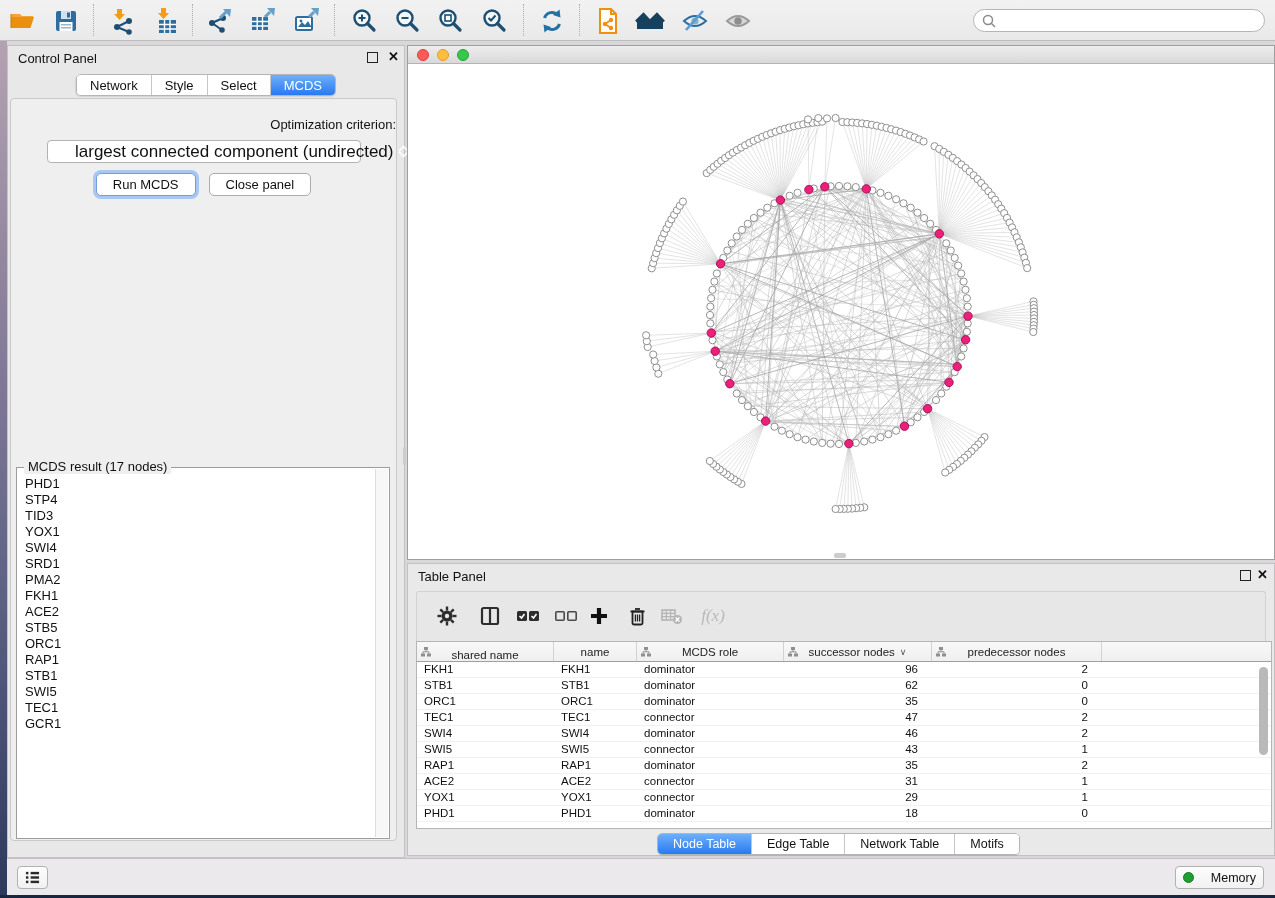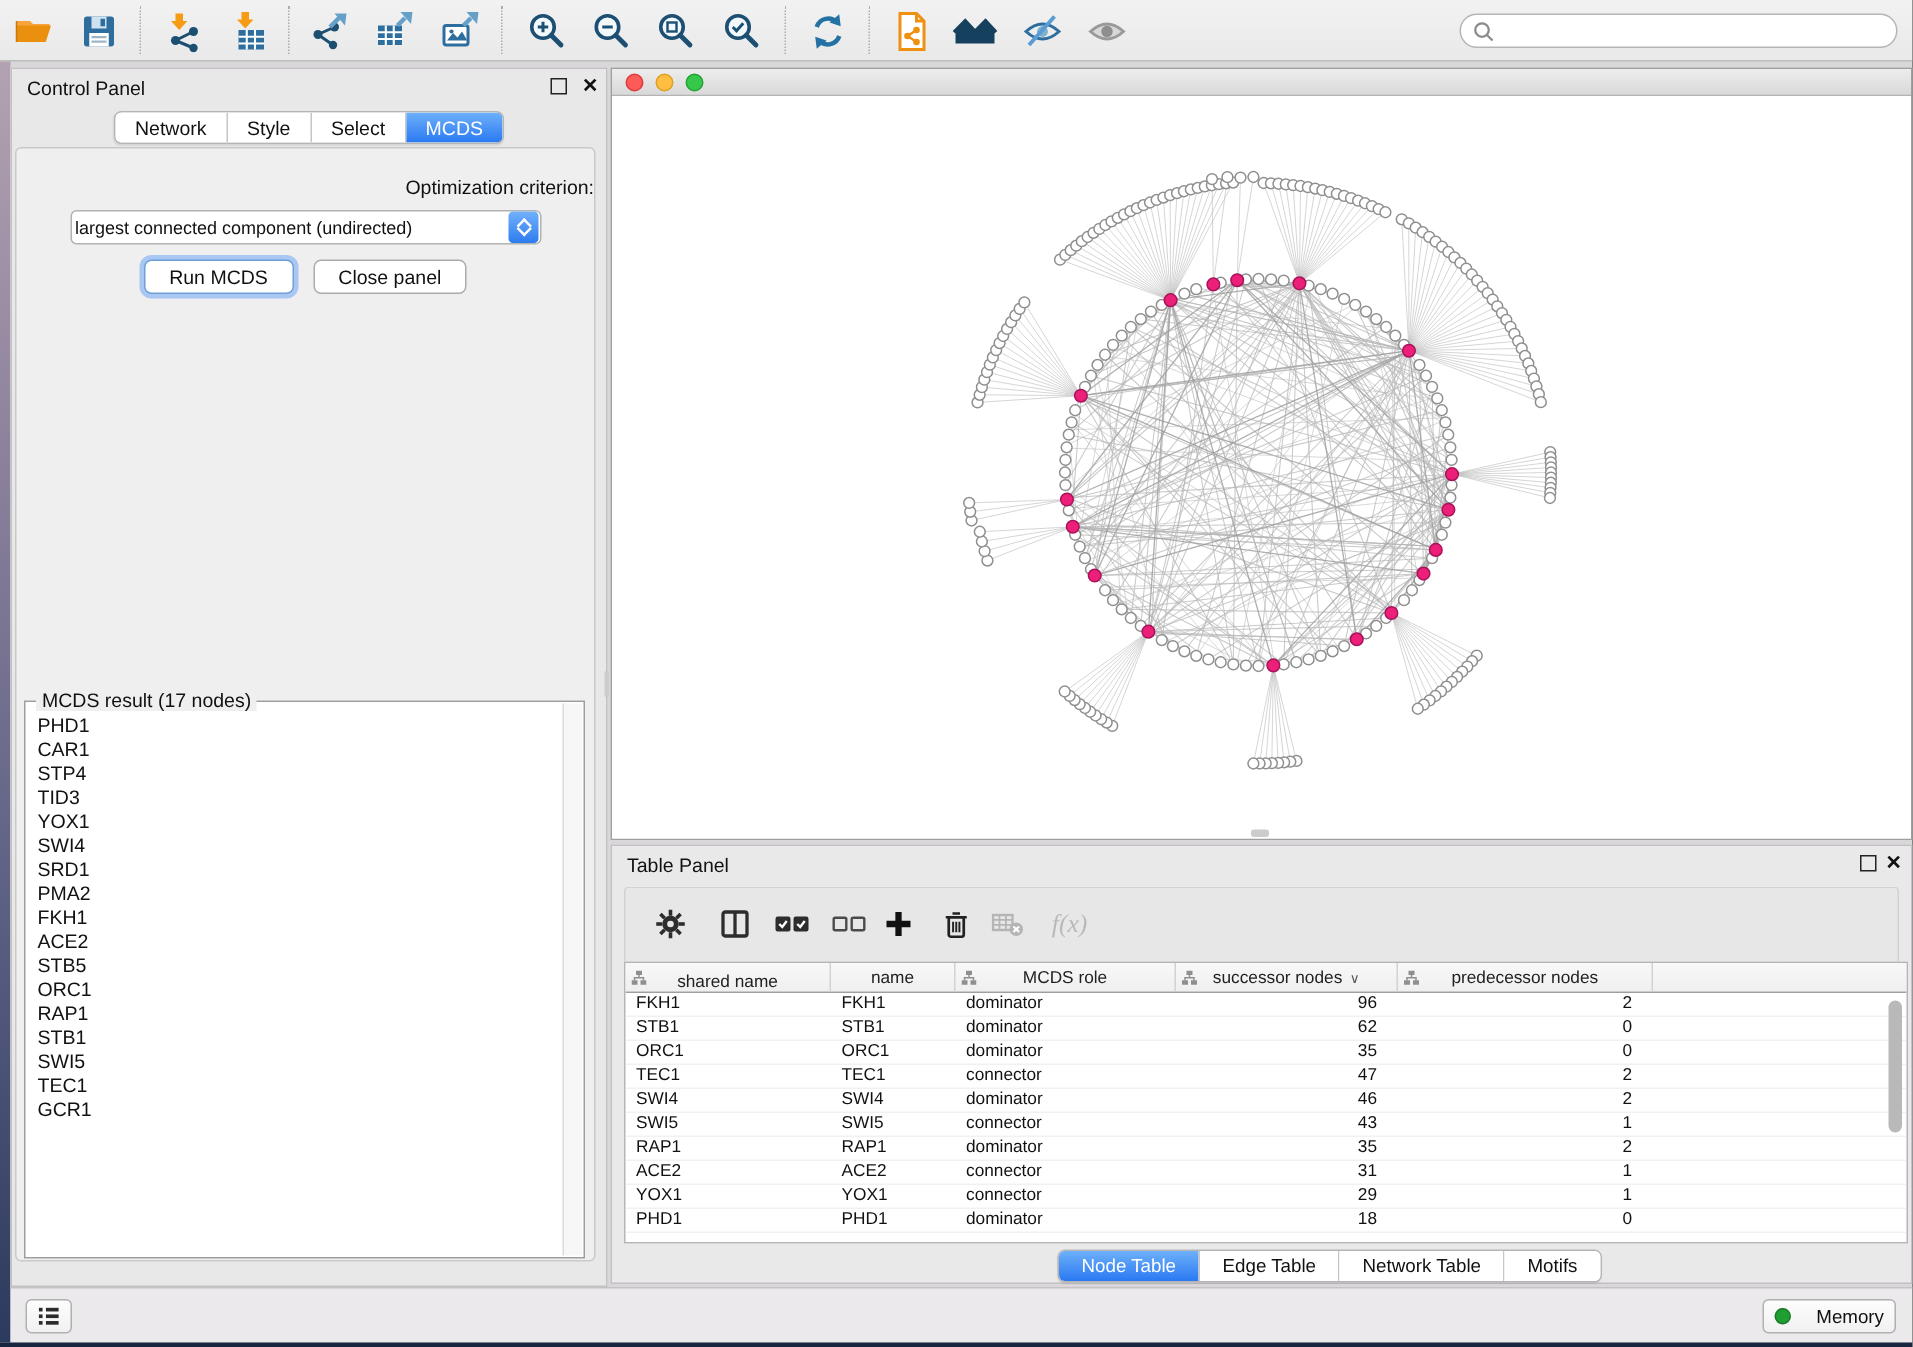--- a/index.html
+++ b/index.html
@@ -33,21 +33,21 @@
   .win-close { position:absolute; top:3px; font-size:13px; font-weight:bold; color:#111; line-height:16px; }
   .cp-min { left:359px; } .cp-close { left:380px; }
   .segmented { display:flex; height:22px; border-radius:5px; background:#fff; border:1px solid #b5b5b5; overflow:hidden; box-shadow:0 1px 1px rgba(0,0,0,.08); }
   .seg { border:0; background:#fff; font:13px "Liberation Sans",sans-serif; color:#111; padding:0 13px; border-right:1px solid #c6c6c6; cursor:default; }
   .seg:last-child { border-right:0; }
   .seg.active { background:linear-gradient(#6db0fa,#2a79f2); color:#fff; }
   .cp-tabs { position:absolute; left:50%; transform:translateX(-50%); top:28px; }
   .cp-content { position:absolute; left:2px; right:7px; top:52px; bottom:16px; background:#efeff0; border:1px solid #c9c9c9; border-radius:4px; }
   .opt-label { position:absolute; top:18px; width:100%; text-align:right; font-size:13px; color:#111; }
   .combo { position:absolute; left:36px; top:41px; width:314px; height:23px; background:#fff; border:1px solid #b2b2b2; border-radius:4px; display:flex; align-items:center; cursor:default; }
-  .combo-text { flex:1; font-size:12px; padding-left:2px; color:#111; white-space:nowrap; }
+  .combo-text { flex:1; font-size:17px; padding-left:27px; color:#111; white-space:nowrap; }
   .combo-stepper { width:20px; height:21px; margin-right:1px; border-radius:3px; background:linear-gradient(#71b1fb,#2d7cf0); position:relative; }
   .combo-stepper:before, .combo-stepper:after { content:""; position:absolute; left:6px; width:7px; height:7px; border:solid #fff; border-width:2px 2px 0 0; }
   .combo-stepper:before { top:5px; transform:rotate(-45deg) scale(.8); }
   .combo-stepper:after { bottom:5px; transform:rotate(135deg) scale(.8); }
   .cp-buttons { position:absolute; top:74px; width:100%; display:flex; justify-content:center; gap:13px; }
   .btn { height:23px; background:#fff; border:1px solid #acacac; border-radius:5px; font:13px "Liberation Sans",sans-serif; color:#111; padding:0 16px; cursor:default; }
   .btn.focus-ring { border-color:#6f9fd8; box-shadow:0 0 0 3px rgba(110,165,245,.55); }
   .mcds-fieldset { position:absolute; left:5px; top:368px; width:374px; height:372px; border:1px solid #9d9d9d; background:#fff; }
   .mcds-legend { position:absolute; top:-9px; left:7px; background:#efeff0; padding:0 4px; font-size:13px; color:#111; }
   .mcds-list { position:absolute; inset:1px 14px 1px 1px; overflow:hidden; padding:7px 0 0 7px; }
@@ -72,21 +72,21 @@
   .fx { font:italic 17px "Liberation Serif", serif; color:#b9b9b9; }
   .node-table { position:absolute; left:8px; top:77px; width:856px; height:188px; background:#fff; border:1px solid #b5b5b5; overflow:hidden; }
   .nt-header { display:flex; height:20px; background:linear-gradient(#f8f8f8,#efefef); border-bottom:1px solid #9f9f9f; }
   .nt-hcell { position:relative; display:flex; align-items:center; justify-content:center; border-right:1px solid #d2d2d2; font-size:11.5px; color:#222; }
   .nt-hcell .tree-ic { position:absolute; left:4px; top:5px; }
   .nt-hcell .sort { margin-left:5px; font-size:9px; color:#555; }
   .nt-row { display:flex; height:16px; border-bottom:1px solid #f1f1f1; }
   .nt-cell { font-size:11.5px; line-height:15px; color:#111; padding-left:7px; white-space:nowrap; overflow:hidden; }
   .nt-cell.num { text-align:right; padding-right:14px; padding-left:0; }
   .nt-scroll { position:absolute; right:3px; top:25px; width:9px; height:88px; background:#b9b9b9; border-radius:5px; }
-  .tp-tabs { position:absolute; left:249px; top:269px;margin-left:48px; }
+  .tp-tabs { position:absolute; left:249px; top:269px; }
   .tp-tabs .seg { font-size:12.5px; padding:0 15px; }
   
   .statusbar { position:absolute; left:7px; top:858px; width:1268px; height:37px; background:#ebe9eb; border-top:1px solid #c4c2c4; }
   .sb-btn { position:absolute; top:7px; height:23px; background:linear-gradient(#fdfdfd,#f1f1f1); border:1px solid #b1b1b1; border-radius:4px; display:flex; align-items:center; gap:17px; padding:0 7px; font:12.5px "Liberation Sans",sans-serif; color:#111; cursor:default; }
   .sb-list { left:10px; width:31px; justify-content:center; }
   .sb-memory { right:11px; }
   .mem-dot { width:11px; height:11px; border-radius:50%; background:#1f9e31; border:1px solid #157a24; }
 </style>
 </head>
 <body>
@@ -255,21 +255,20 @@
         <span class="combo-stepper"></span>
       </div>
       <div class="cp-buttons">
         <button class="btn focus-ring">Run MCDS</button>
         <button class="btn">Close panel</button>
       </div>
       <div class="mcds-fieldset">
         <span class="mcds-legend">MCDS result (17 nodes)</span>
         <div class="mcds-list" id="mcds-list">
             <div class="mcds-item">PHD1</div>
-            <div class="mcds-item">CAR1</div>
             <div class="mcds-item">STP4</div>
             <div class="mcds-item">TID3</div>
             <div class="mcds-item">YOX1</div>
             <div class="mcds-item">SWI4</div>
             <div class="mcds-item">SRD1</div>
             <div class="mcds-item">PMA2</div>
             <div class="mcds-item">FKH1</div>
             <div class="mcds-item">ACE2</div>
             <div class="mcds-item">STB5</div>
             <div class="mcds-item">ORC1</div>

